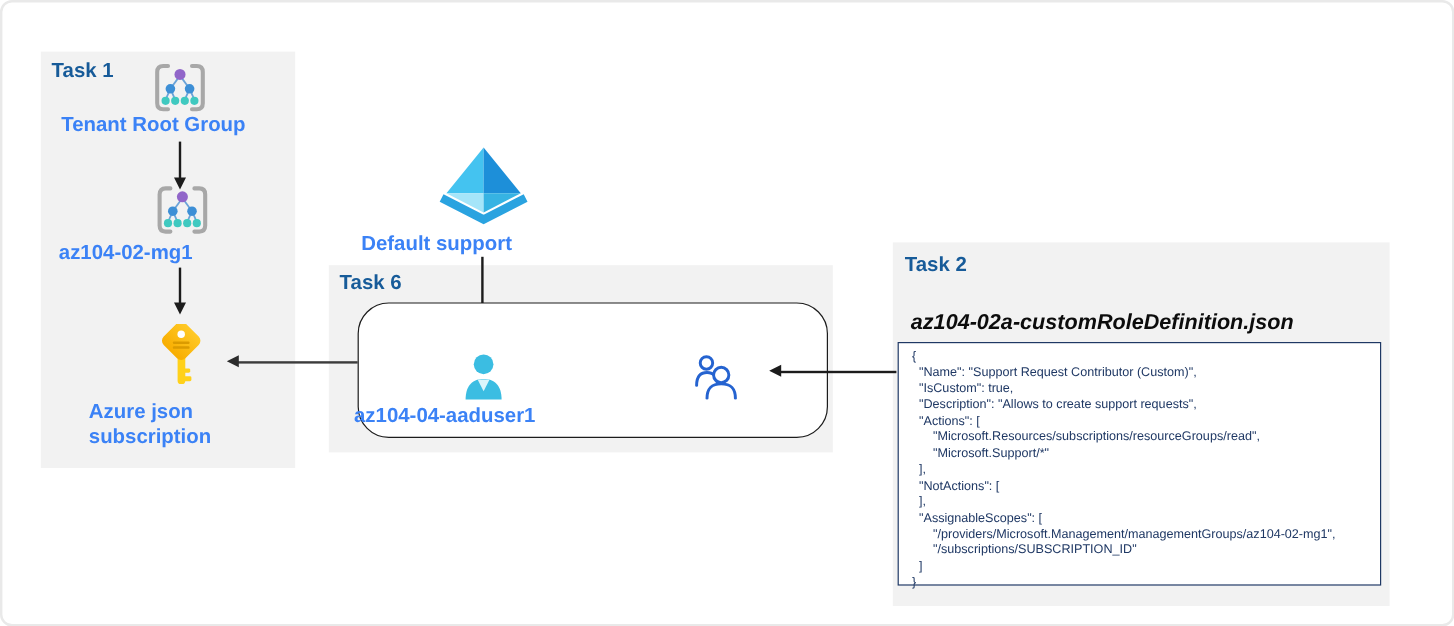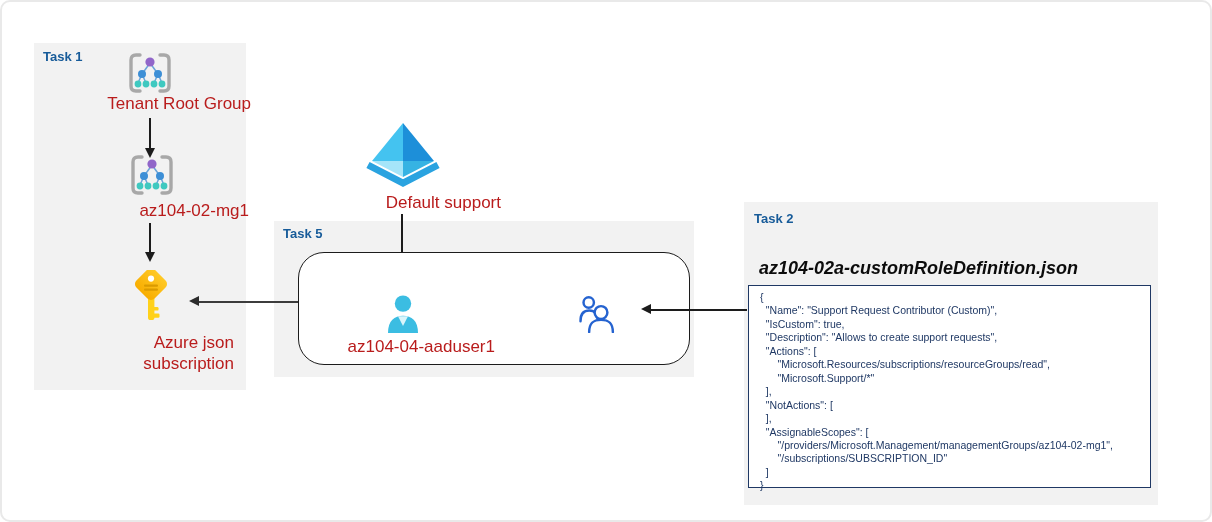--- a/index.html
+++ b/index.html
@@ -3,22 +3,22 @@
 <meta charset="utf-8">
 <style>
   * { margin:0; padding:0; box-sizing:border-box; }
   html,body { background:#fff; }
   body { font-family:"Liberation Sans","DejaVu Sans",sans-serif; }
   #canvas{
     position:relative; width:1212px; height:522px; background:#ffffff;
     border:2px solid #e9e9e9; border-radius:10px; overflow:hidden;
   }
   .panel{ position:absolute; background:#f2f2f2; }
-  .task-label{ position:absolute; font-size:13px; font-weight:bold; color:#175b99; }
-  .node-label{ position:absolute; font-size:17px; font-weight:normal; color:#b91c1c; text-align:right; line-height:21px; }
+  .task-label{ position:absolute; font-size:17px; font-weight:bold; color:#175b99; }
+  .node-label{ position:absolute; font-size:17px; font-weight:bold; color:#3b82f6; text-align:left; line-height:21px; }
   .file-title{ position:absolute; font-size:18px; font-weight:bold; color:#0c0c0c;font-style:italic; }
   .icon{ position:absolute; }
   .rounded-rect{
     position:absolute; left:296px; top:250px; width:392px; height:113px;
     background:#ffffff; border:1.6px solid #1c1c1c; border-radius:26px;
   }
   .json-box{
     position:absolute; left:746px; top:283px; width:403px; height:203px;
     background:#ffffff; border:1.5px solid #1f3864;
   }
@@ -140,21 +140,21 @@
     <polygon points="70,40 39,56 39,40" fill="#36b3e3"></polygon>
     <polyline points="4,44 39,62 74,44" fill="none" stroke="#2aa3e0" stroke-width="7"></polyline>
   </svg>
   <div class="node-label" style="left:299px; top:190px; width:200px;">Default support</div>
 
   <div>
     <div class="arrow-line-v" style="left:399px; top:212px; height:68px;"></div>
     <div class="arrow-head-down" style="left:394.5px; top:278px;"></div>
   </div>
 
-  <div class="task-label" style="left:281px; top:224px;">Task 5</div>
+  <div class="task-label" style="left:281px; top:224px;">Task 6</div>
 
   <div class="rounded-rect"></div>
 
   <svg class="icon" style="left:383px; top:293px;" width="36" height="39" viewBox="0 0 36 39">
     <circle cx="18" cy="8.6" r="8.2" fill="#3bbde2"></circle>
     <path d="M3 38 C3 25.5 9.5 20.8 18 20.8 C26.5 20.8 33 25.5 33 38 Z" fill="#3bbde2"></path>
     <polygon points="13,21.2 23,21.2 18,31" fill="#d9f5fb"></polygon>
   </svg>
   <div class="node-label" style="left:293px; top:334px; width:200px;">az104-04-aaduser1</div>
 

